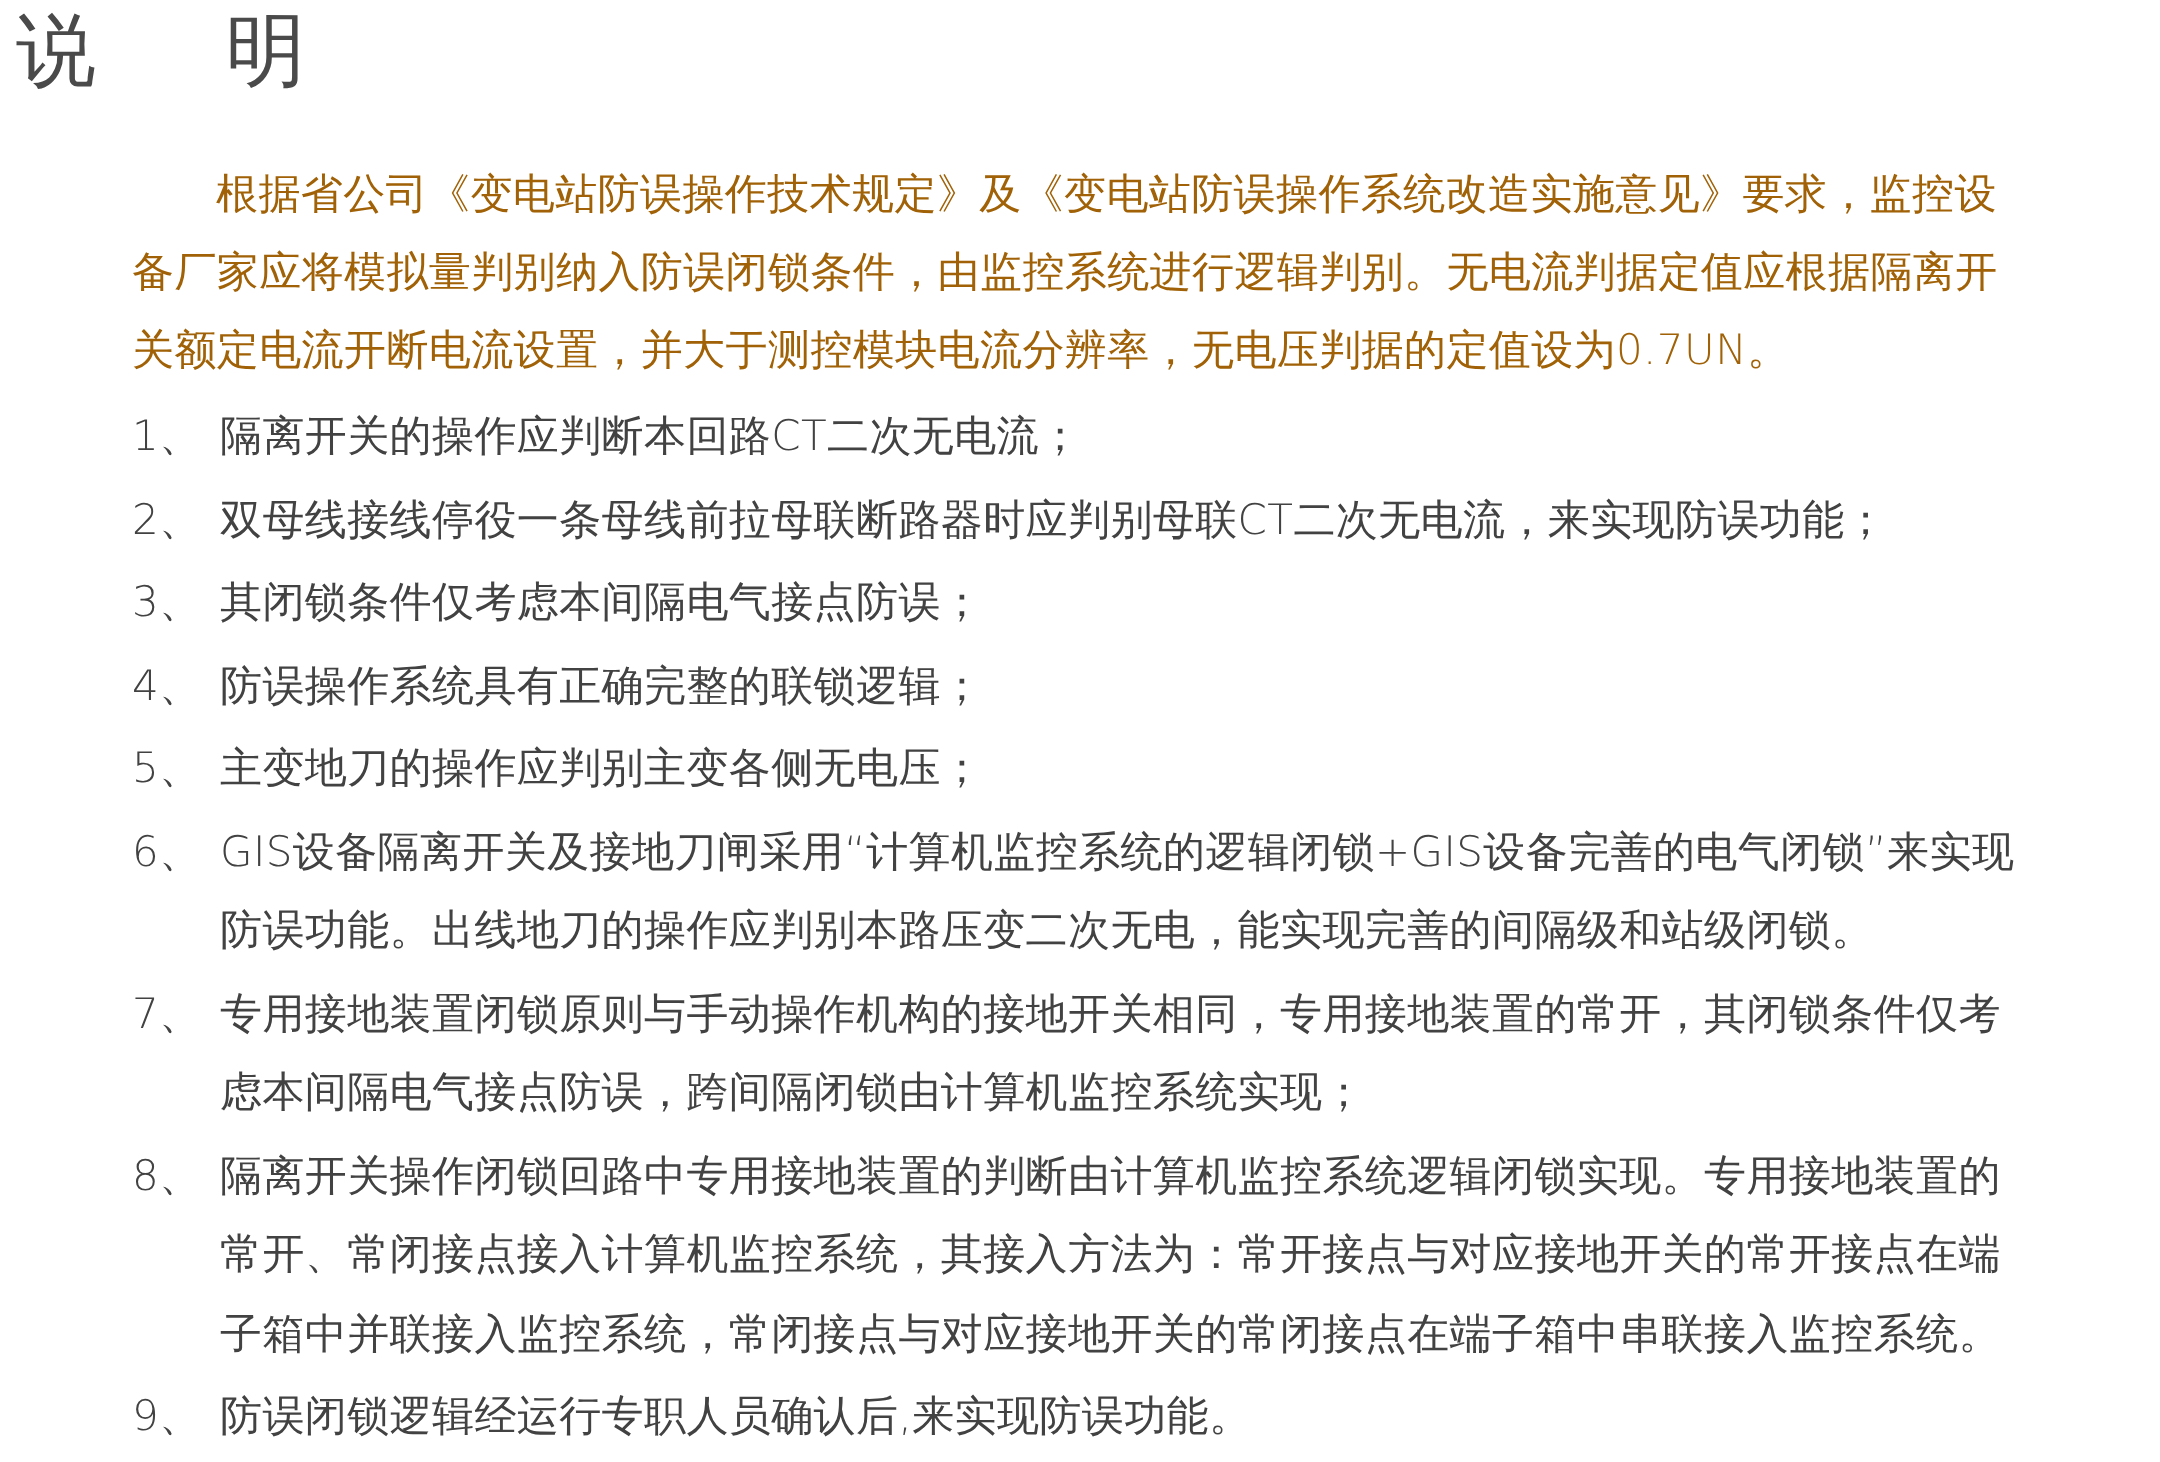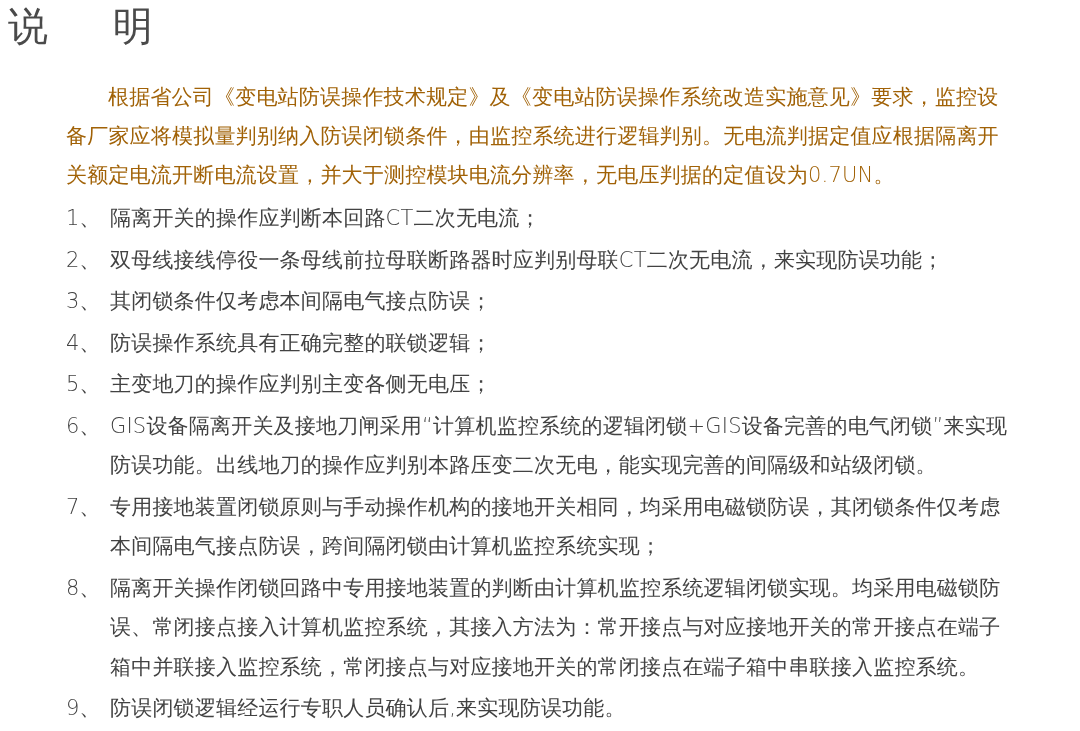--- a/index.html
+++ b/index.html
@@ -91,24 +91,24 @@
     <div class="note-item">
         <span class="num">5、</span>
         <span class="txt">主变地刀的操作应判别主变各侧无电压；</span>
       </div>
     <div class="note-item">
         <span class="num">6、</span>
         <span class="txt">GIS设备隔离开关及接地刀闸采用“计算机监控系统的逻辑闭锁+GIS设备完善的电气闭锁”来实现防误功能。出线地刀的操作应判别本路压变二次无电，能实现完善的间隔级和站级闭锁。</span>
       </div>
     <div class="note-item">
         <span class="num">7、</span>
-        <span class="txt">专用接地装置闭锁原则与手动操作机构的接地开关相同，均采用电磁锁防误，其闭锁条件仅考虑本间隔电气接点防误，跨间隔闭锁由计算机监控系统实现；</span>
+        <span class="txt">专用接地装置闭锁原则与手动操作机构的接地开关相同，专用接地装置的常开，其闭锁条件仅考虑本间隔电气接点防误，跨间隔闭锁由计算机监控系统实现；</span>
       </div>
     <div class="note-item">
         <span class="num">8、</span>
-        <span class="txt">隔离开关操作闭锁回路中专用接地装置的判断由计算机监控系统逻辑闭锁实现。均采用电磁锁防误、常闭接点接入计算机监控系统，其接入方法为：常开接点与对应接地开关的常开接点在端子箱中并联接入监控系统，常闭接点与对应接地开关的常闭接点在端子箱中串联接入监控系统。</span>
+        <span class="txt">隔离开关操作闭锁回路中专用接地装置的判断由计算机监控系统逻辑闭锁实现。专用接地装置的常开、常闭接点接入计算机监控系统，其接入方法为：常开接点与对应接地开关的常开接点在端子箱中并联接入监控系统，常闭接点与对应接地开关的常闭接点在端子箱中串联接入监控系统。</span>
       </div>
     <div class="note-item">
         <span class="num">9、</span>
         <span class="txt">防误闭锁逻辑经运行专职人员确认后,来实现防误功能。</span>
       </div>
   </div>
 </div>
 
 </body></html>

